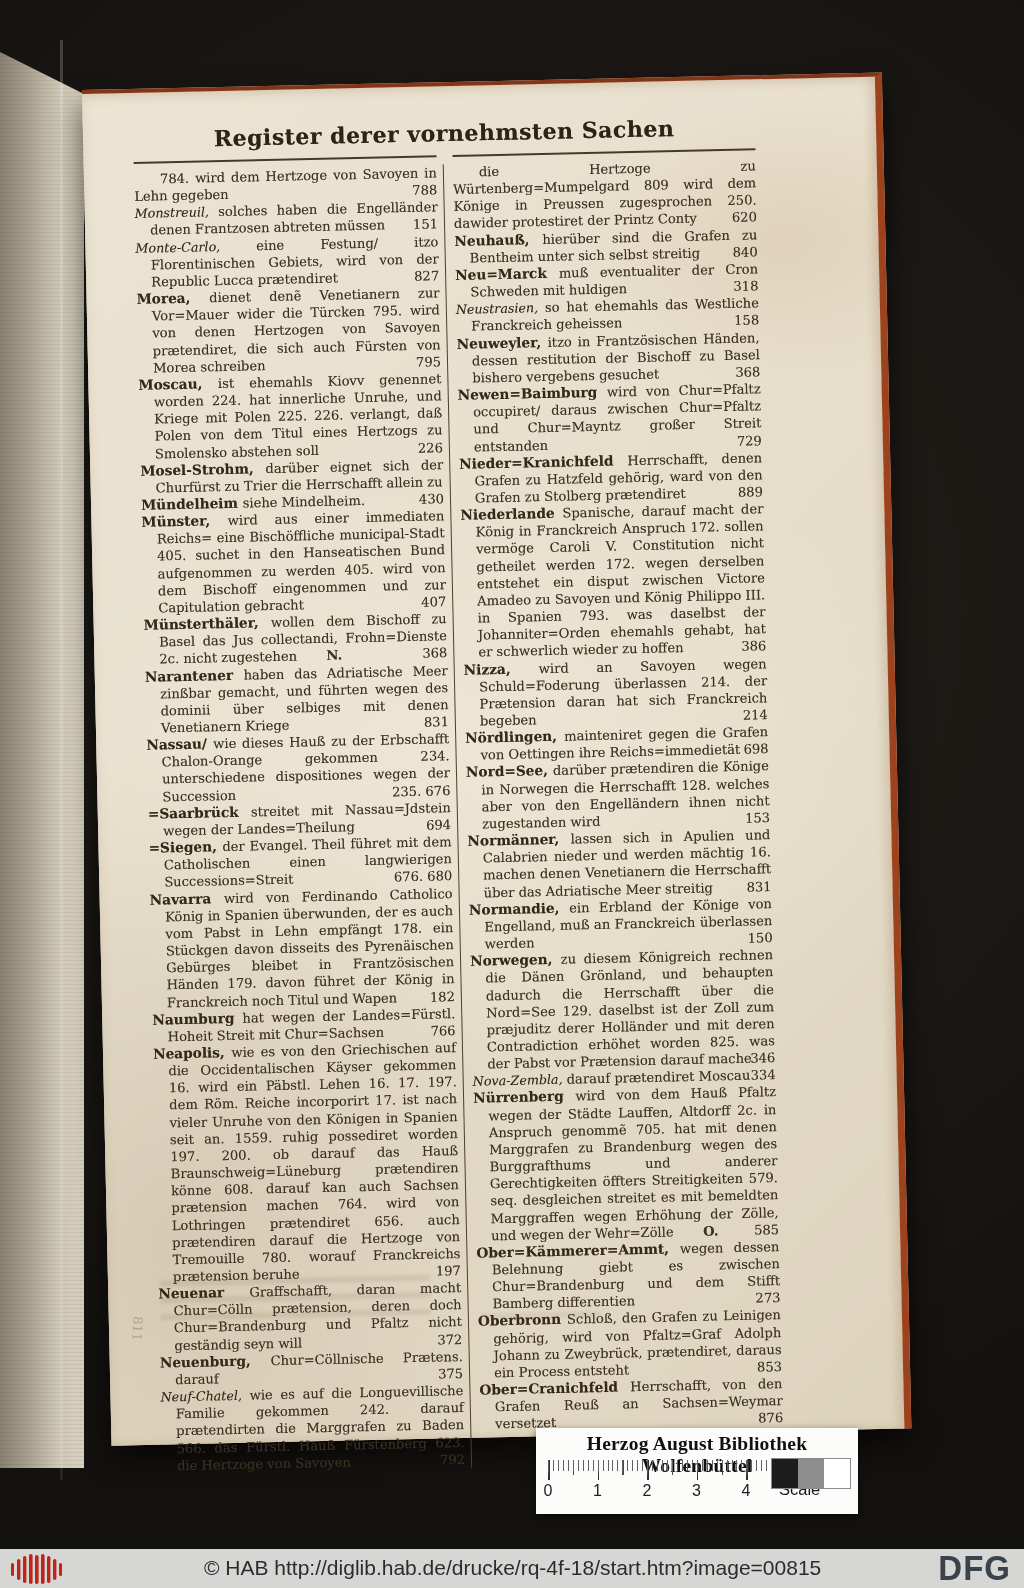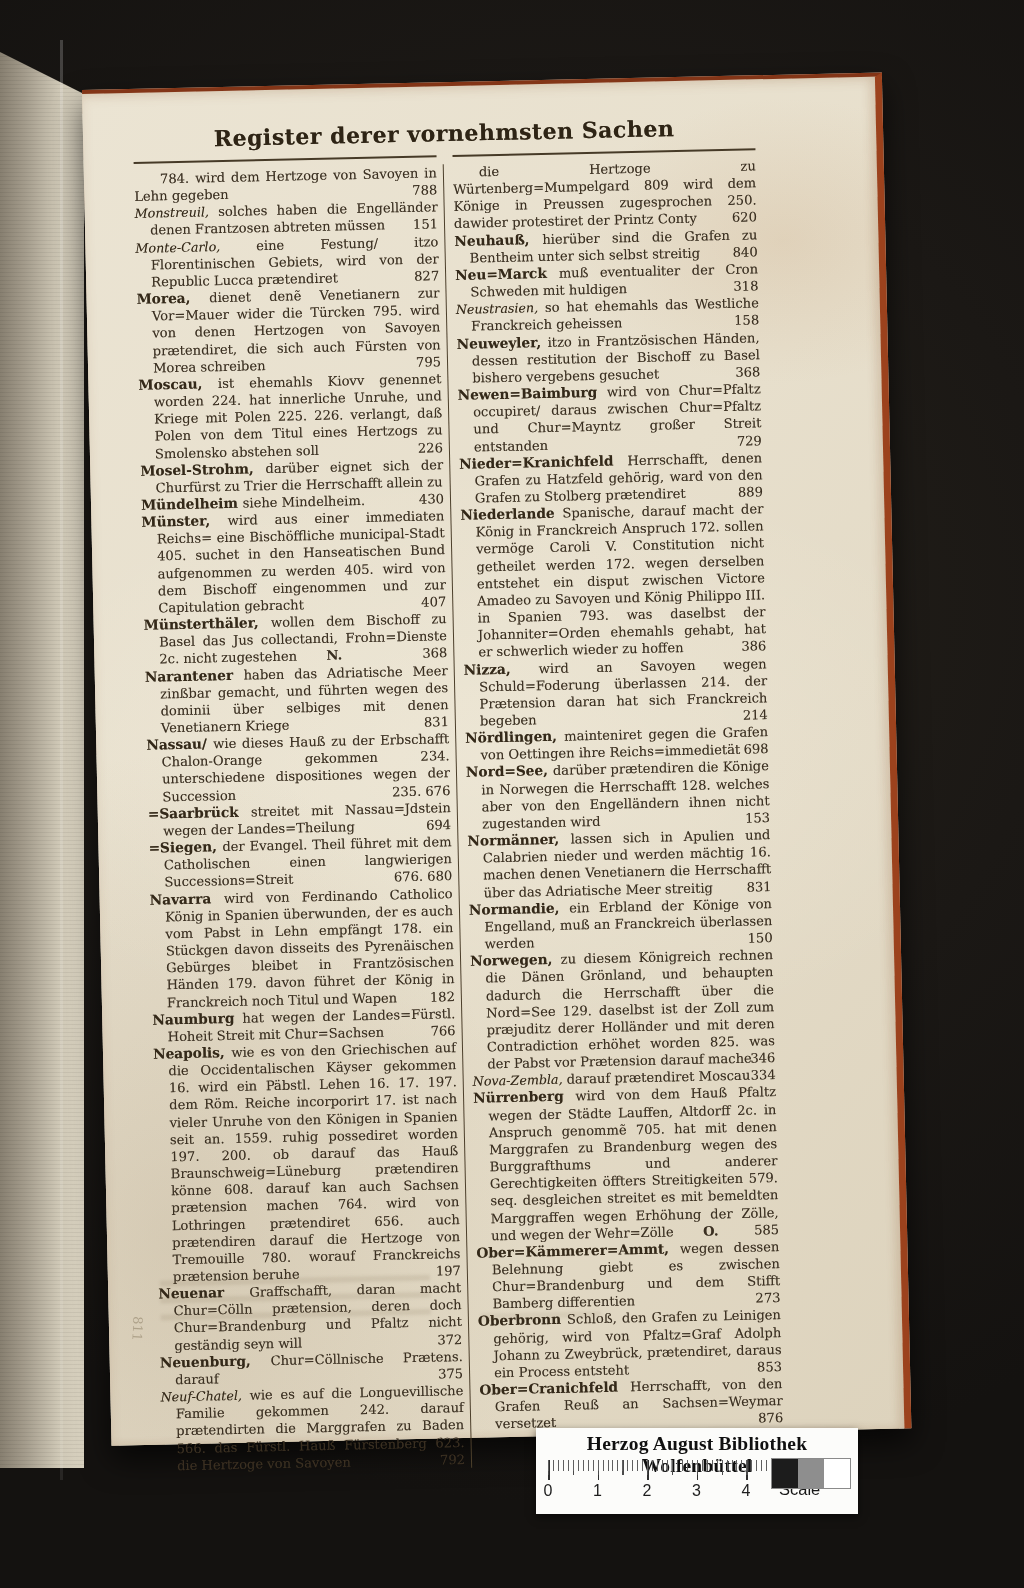--- a/index.html
+++ b/index.html
@@ -205,14 +205,31 @@
         </div>
     </div>
     <span class="gs-label">Gray Scale</span>
     <div class="swatches" id="swatches">
         <div class="swatch" style="background: rgb(28, 28, 28);"></div>
         <div class="swatch" style="background: rgb(142, 142, 142);"></div>
         <div class="swatch" style="background: rgb(255, 255, 255);"></div>
       </div>
   </div>
 
+  <div class="footer-bar" style="background: rgb(214, 214, 212);">
+    <svg class="hab-logo" width="56" height="34" viewBox="0 0 56 34" style="color: rgb(189, 36, 26);">
+      <g fill="currentColor">
+        <rect x="2" y="11" width="3" height="13" rx="1.5"></rect>
+        <rect x="8" y="7" width="3.4" height="21" rx="1.7"></rect>
+        <rect x="14" y="4" width="3.4" height="27" rx="1.7"></rect>
+        <rect x="20" y="2" width="3.6" height="30" rx="1.8"></rect>
+        <rect x="26" y="3" width="3.6" height="29" rx="1.8"></rect>
+        <rect x="32" y="2" width="3.6" height="30" rx="1.8"></rect>
+        <rect x="38" y="4" width="3.4" height="27" rx="1.7"></rect>
+        <rect x="44" y="7" width="3.4" height="21" rx="1.7"></rect>
+        <rect x="50" y="11" width="3" height="13" rx="1.5"></rect>
+      </g>
+    </svg>
+    <span class="copyright">© HAB http://diglib.hab.de/drucke/rq-4f-18/start.htm?image=00815</span>
+    <span class="dfg-logo" style="color: rgb(58, 67, 76);">DFG</span>
+  </div>
 
 </div>
 
 </body></html>

